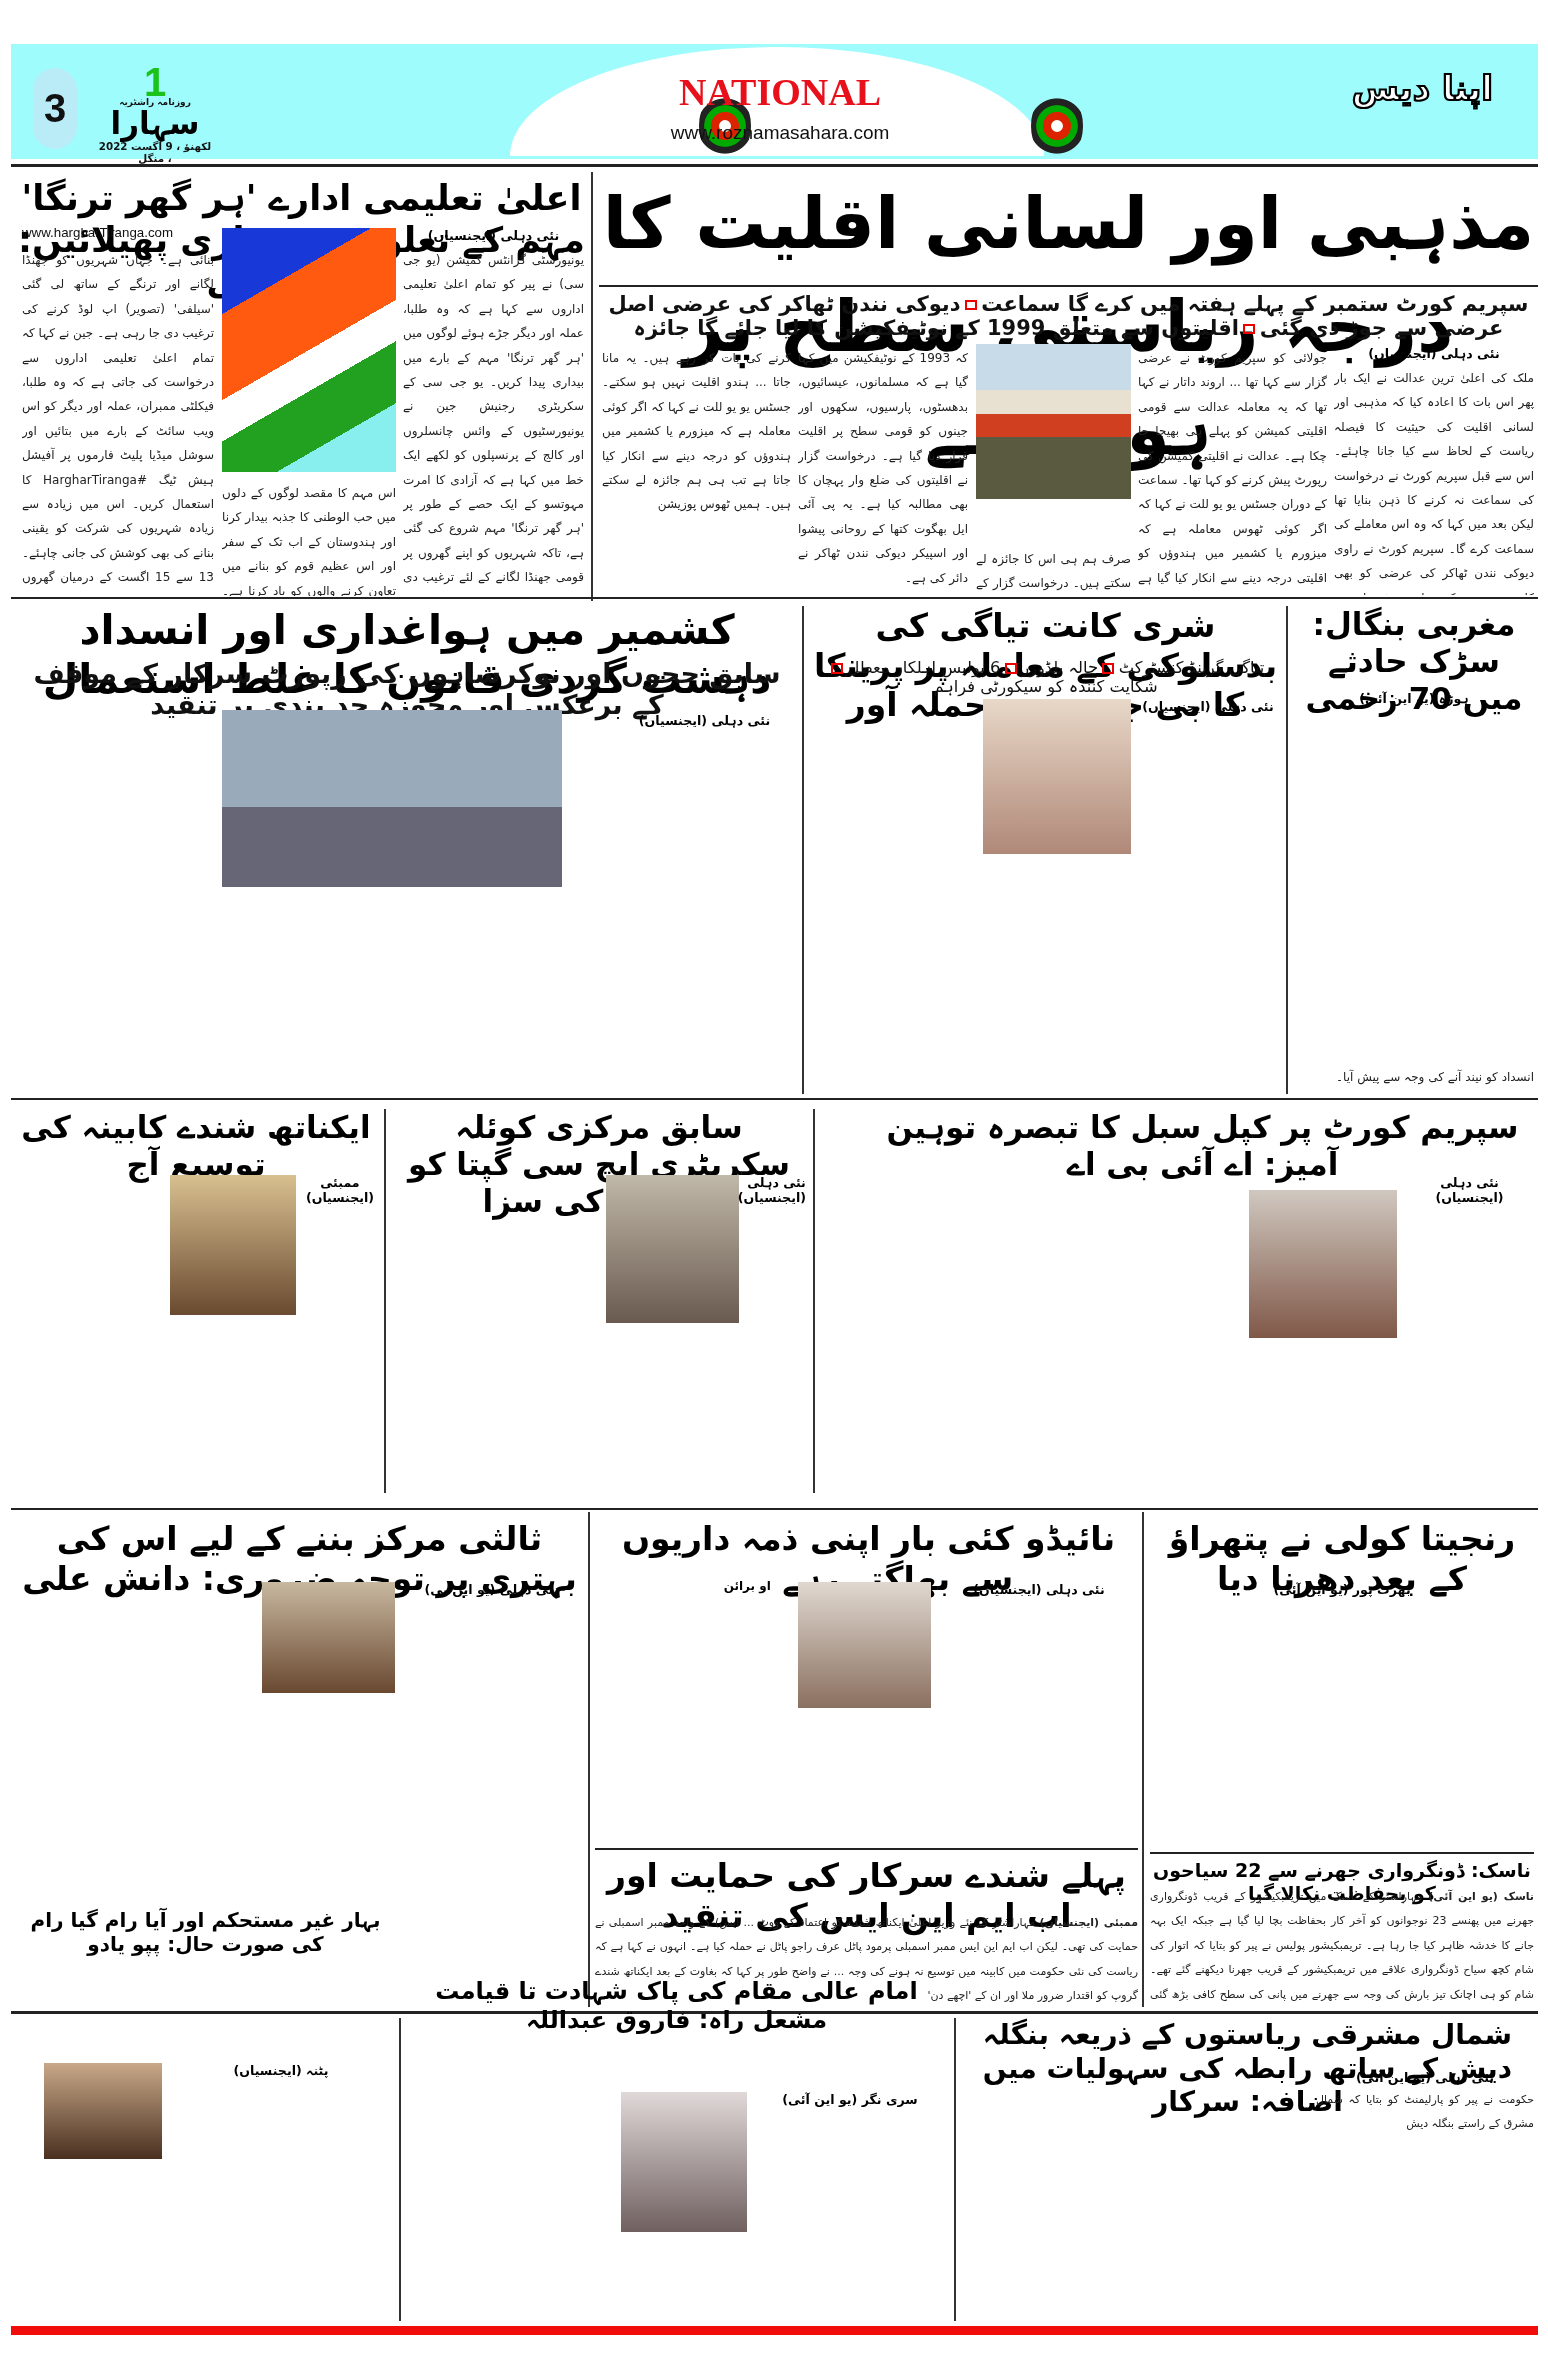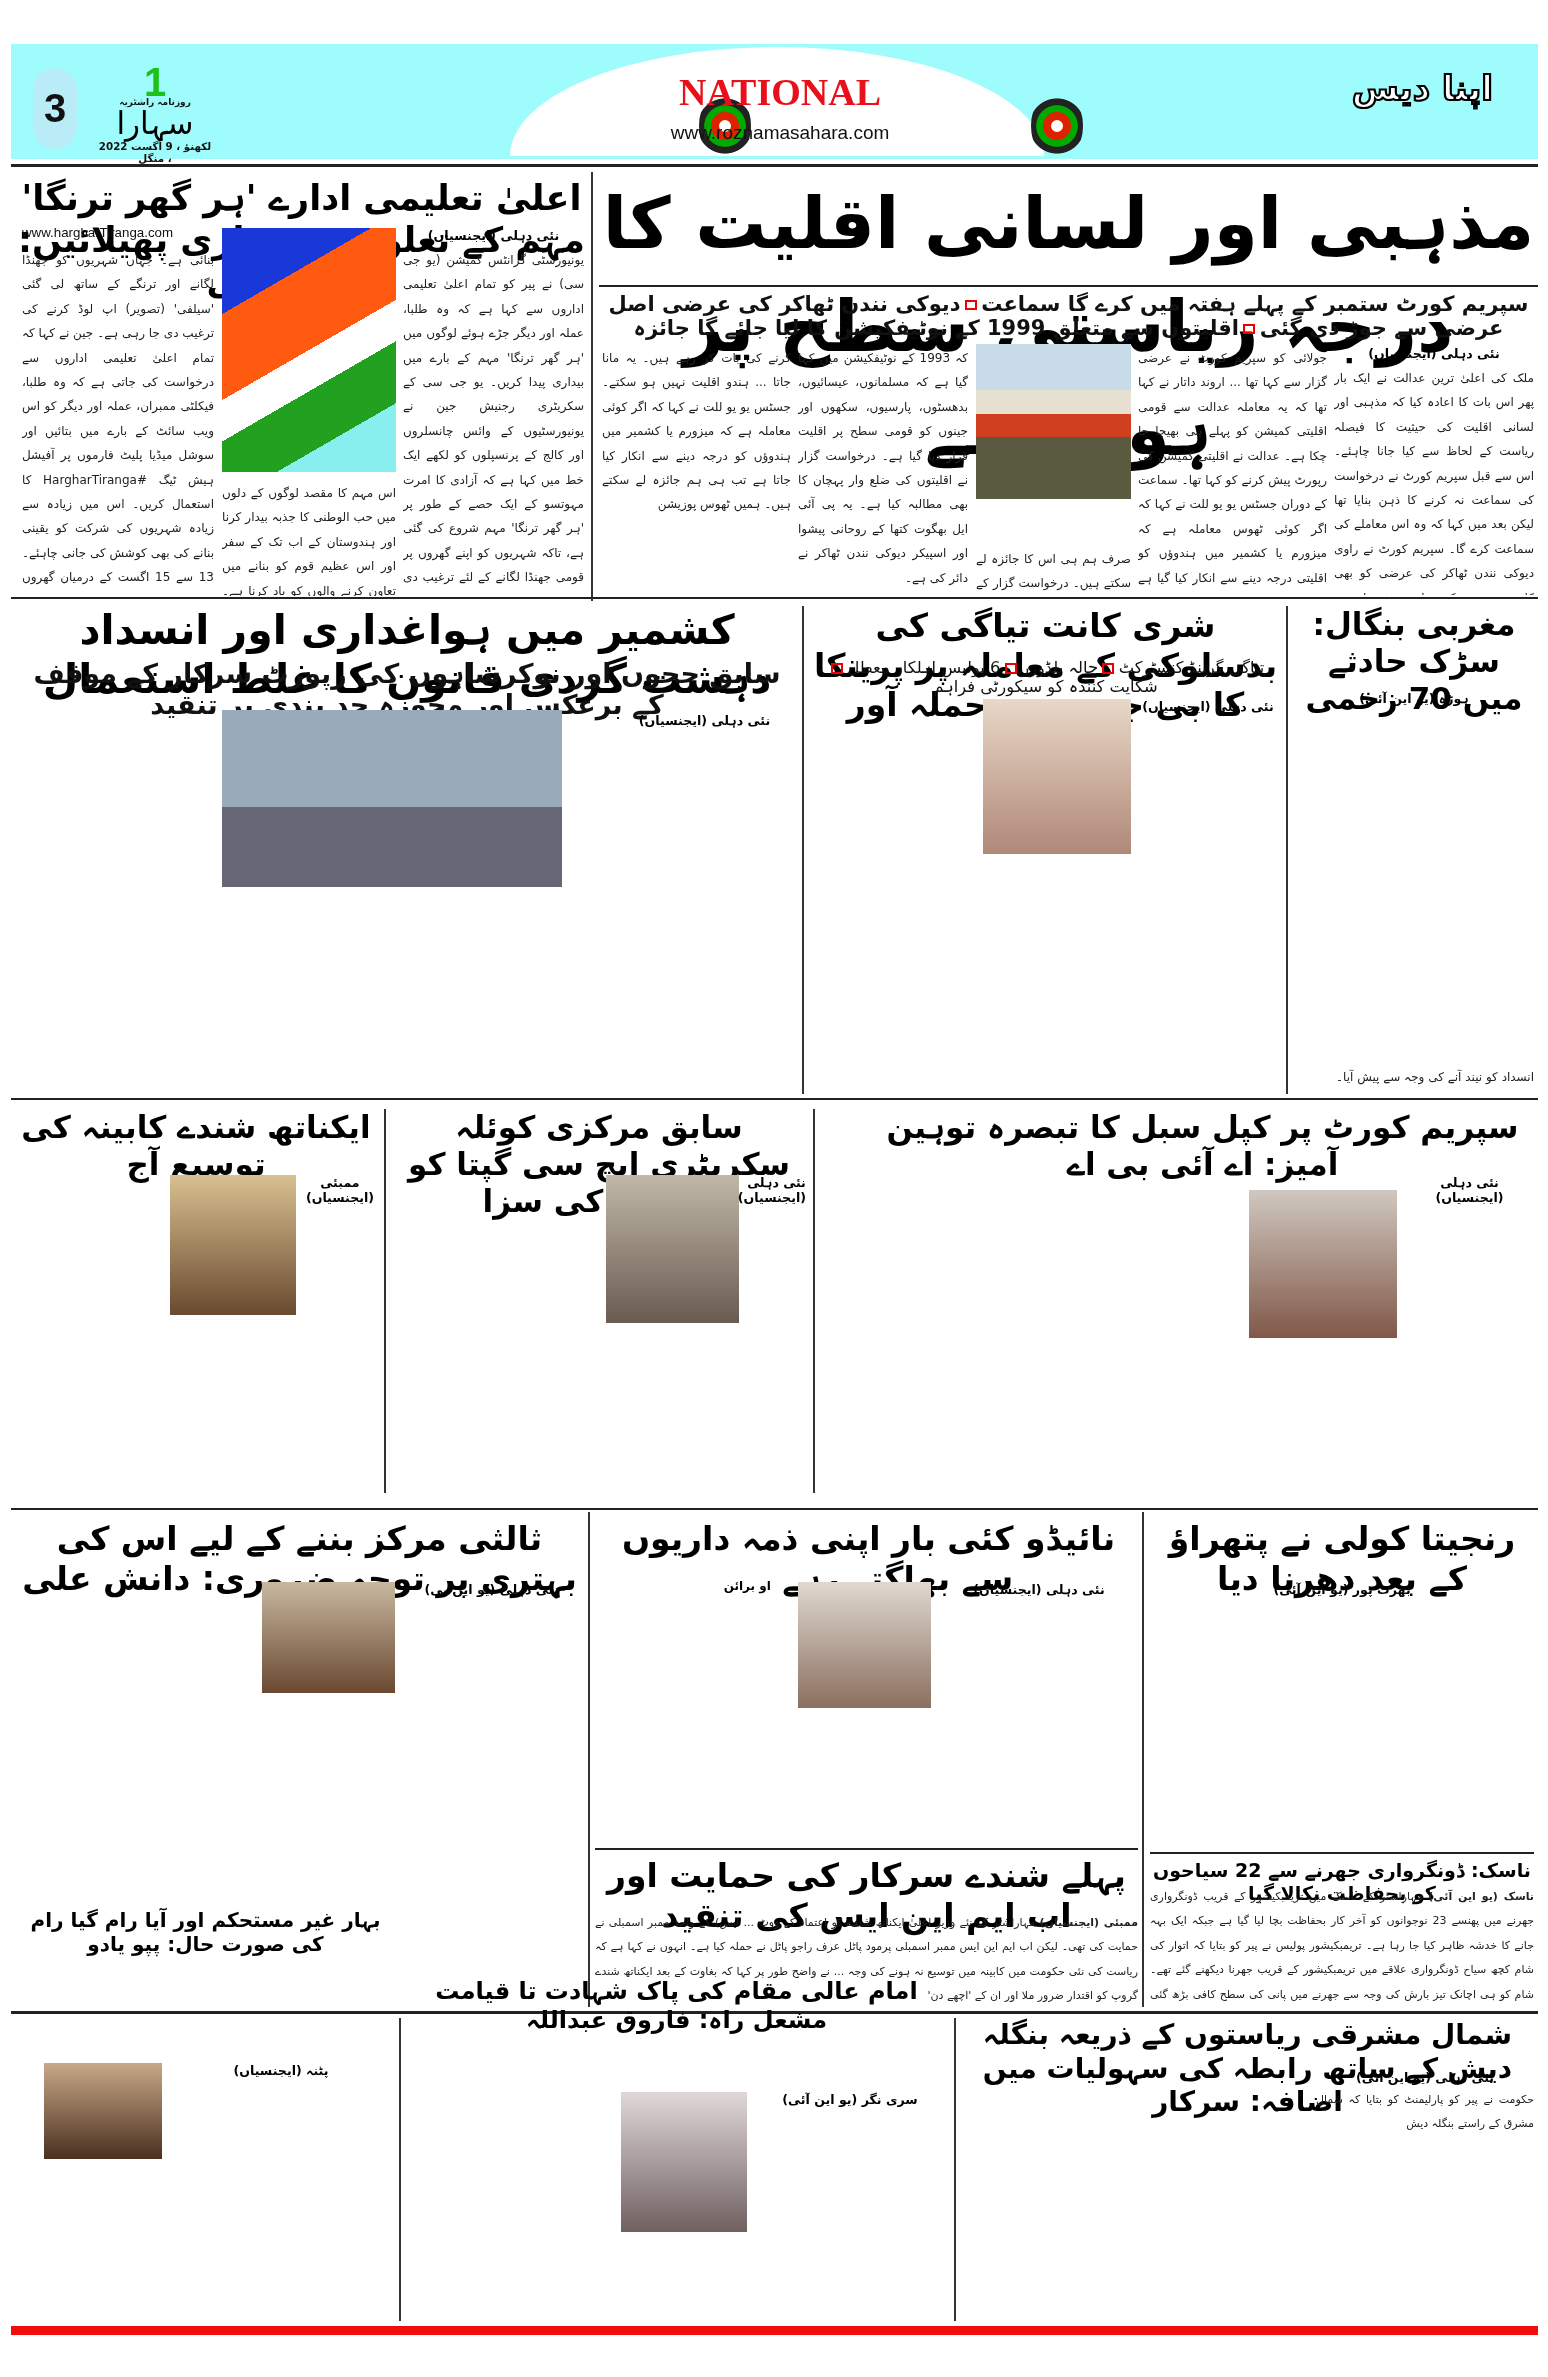--- a/index.html
+++ b/index.html
@@ -5,21 +5,21 @@
   *{box-sizing:border-box;margin:0;padding:0}
   body{width:1549px;height:2377px;background:#fff;font-family:"DejaVu Sans",sans-serif;color:#111;position:relative;overflow:hidden}
   .abs{position:absolute}
   .masthead{left:11px;top:44px;width:1527px;height:115px;background:#9ffcfc}
   .mast-dome{left:510px;top:47px;width:534px;height:109px;background:#fff;border-radius:50% 50% 0 0/100% 100% 0 0}
   .nat{left:636px;top:70px;width:288px;text-align:center;font-family:"Liberation Serif",serif;font-weight:bold;color:#e8101a;font-size:38px}
   .url{left:636px;top:122px;width:288px;text-align:center;font-family:"Liberation Sans",sans-serif;font-size:19px;color:#111}
   .burst{width:52px;height:74px;border-radius:50%;background:radial-gradient(circle,#fff 0 12%,#d20 14% 30%,#0a0 32% 45%,#222 47% 60%,transparent 62%)}
   .hex{left:33px;top:68px;width:44px;height:81px;background:#b9ecf6;border-radius:22px;display:flex;align-items:center;justify-content:center;font-weight:bold;font-size:40px;font-family:"Liberation Sans",sans-serif}
   .logo-text{left:96px;top:67px;width:118px;height:81px;text-align:center;direction:rtl}
-  .logo-big{font-size:31px;font-weight:normal;line-height:33px;color:#000;font-family:"DejaVu Sans",sans-serif}
+  .logo-big{font-size:31px;font-weight:bold;line-height:33px;color:#000;font-family:"DejaVu Sans",sans-serif}
   .logo-one{color:#1cc21c;font-size:40px;font-weight:bold;font-family:"Liberation Sans",sans-serif;line-height:30px}
   .logo-date{font-size:10.3px;font-weight:bold}
   .page-title{left:1138px;top:68px;width:355px;text-align:right;direction:rtl;font-size:34px;font-weight:bold;color:#fff;-webkit-text-stroke:2.2px #000;font-family:"DejaVu Sans",sans-serif}
   .rule{background:#222}
   .rtl{direction:rtl;text-align:right}
   .hd{font-weight:bold;direction:rtl;text-align:center;font-family:"DejaVu Sans",sans-serif;line-height:1.2;color:#000}
   .txt{direction:rtl;text-align:justify;font-size:12px;line-height:24.4px;color:#222;overflow:hidden}
   .dateline{font-weight:bold;direction:rtl;text-align:center;font-size:12.6px;color:#000}
   .img{background:#888;overflow:hidden}
   .vline{width:1.5px;background:#333}

